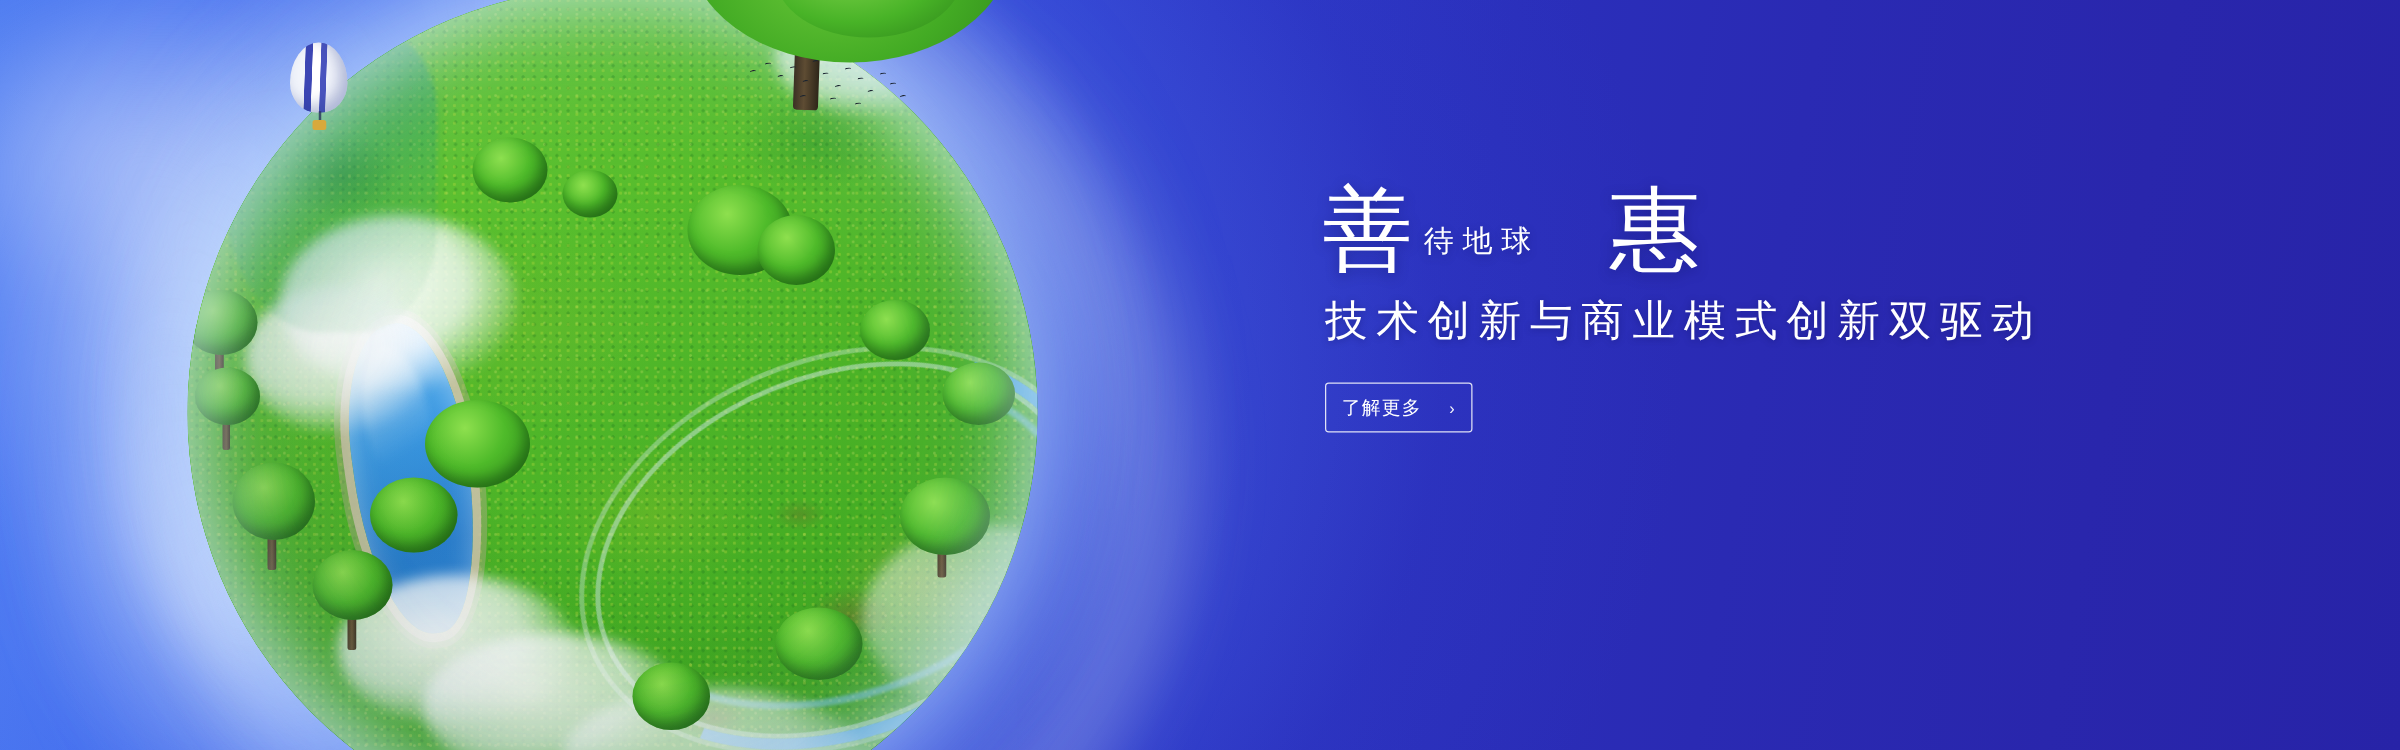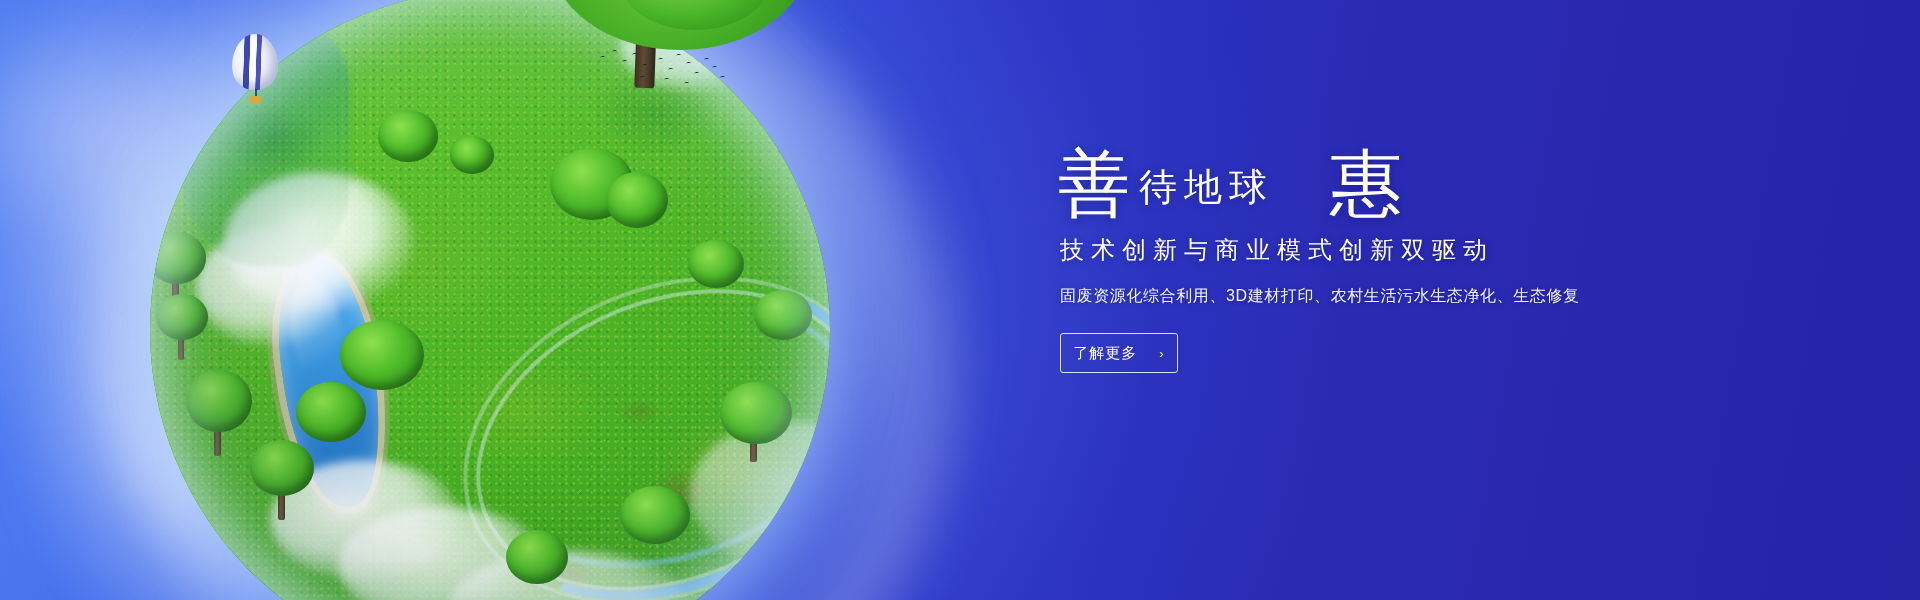--- a/index.html
+++ b/index.html
@@ -292,34 +292,34 @@
     font-size:72px;
     line-height:1;
     font-weight:400;
     letter-spacing:1px;
     text-shadow:0 2px 10px rgba(8,12,70,0.35);
     position:relative;
     top:4px;
   }
   .hl-small{
     font-family:"Liberation Serif","DejaVu Serif",serif;
-    font-size:38px;
+    font-size:24px;
     line-height:1;
     font-weight:400;
     letter-spacing:7px;
     padding-left:8px;
     position:relative;
     top:-10px;
     text-shadow:0 2px 8px rgba(8,12,70,0.30);
   }
   .hl-gap{ width:56px; }
 
   .subtitle{
     color:#ffffff;
-    font-size:24px;
+    font-size:34px;
     letter-spacing:7px;
     font-weight:400;
     margin-top:18px;
     margin-left:2px;
     white-space:nowrap;
     text-shadow:0 1px 6px rgba(8,12,70,0.35);
   }
   .desc{
     color:#f2f4ff;
     font-size:16px;
@@ -472,21 +472,20 @@
 
     <div class="headline">
       <span class="hl-big">善</span>
       <span class="hl-small">待地球</span>
       <span class="hl-gap"></span>
       <span class="hl-big">惠</span>
     </div>
 
     <div class="subtitle">技术创新与商业模式创新双驱动</div>
 
-    <div class="desc">固废资源化综合利用、3D建材打印、农村生活污水生态净化、生态修复</div>
 
     <button class="cta">
       <span>了解更多</span>
       <span class="chev">›</span>
     </button>
 
   </div>
 </div>
 
 </body></html>

